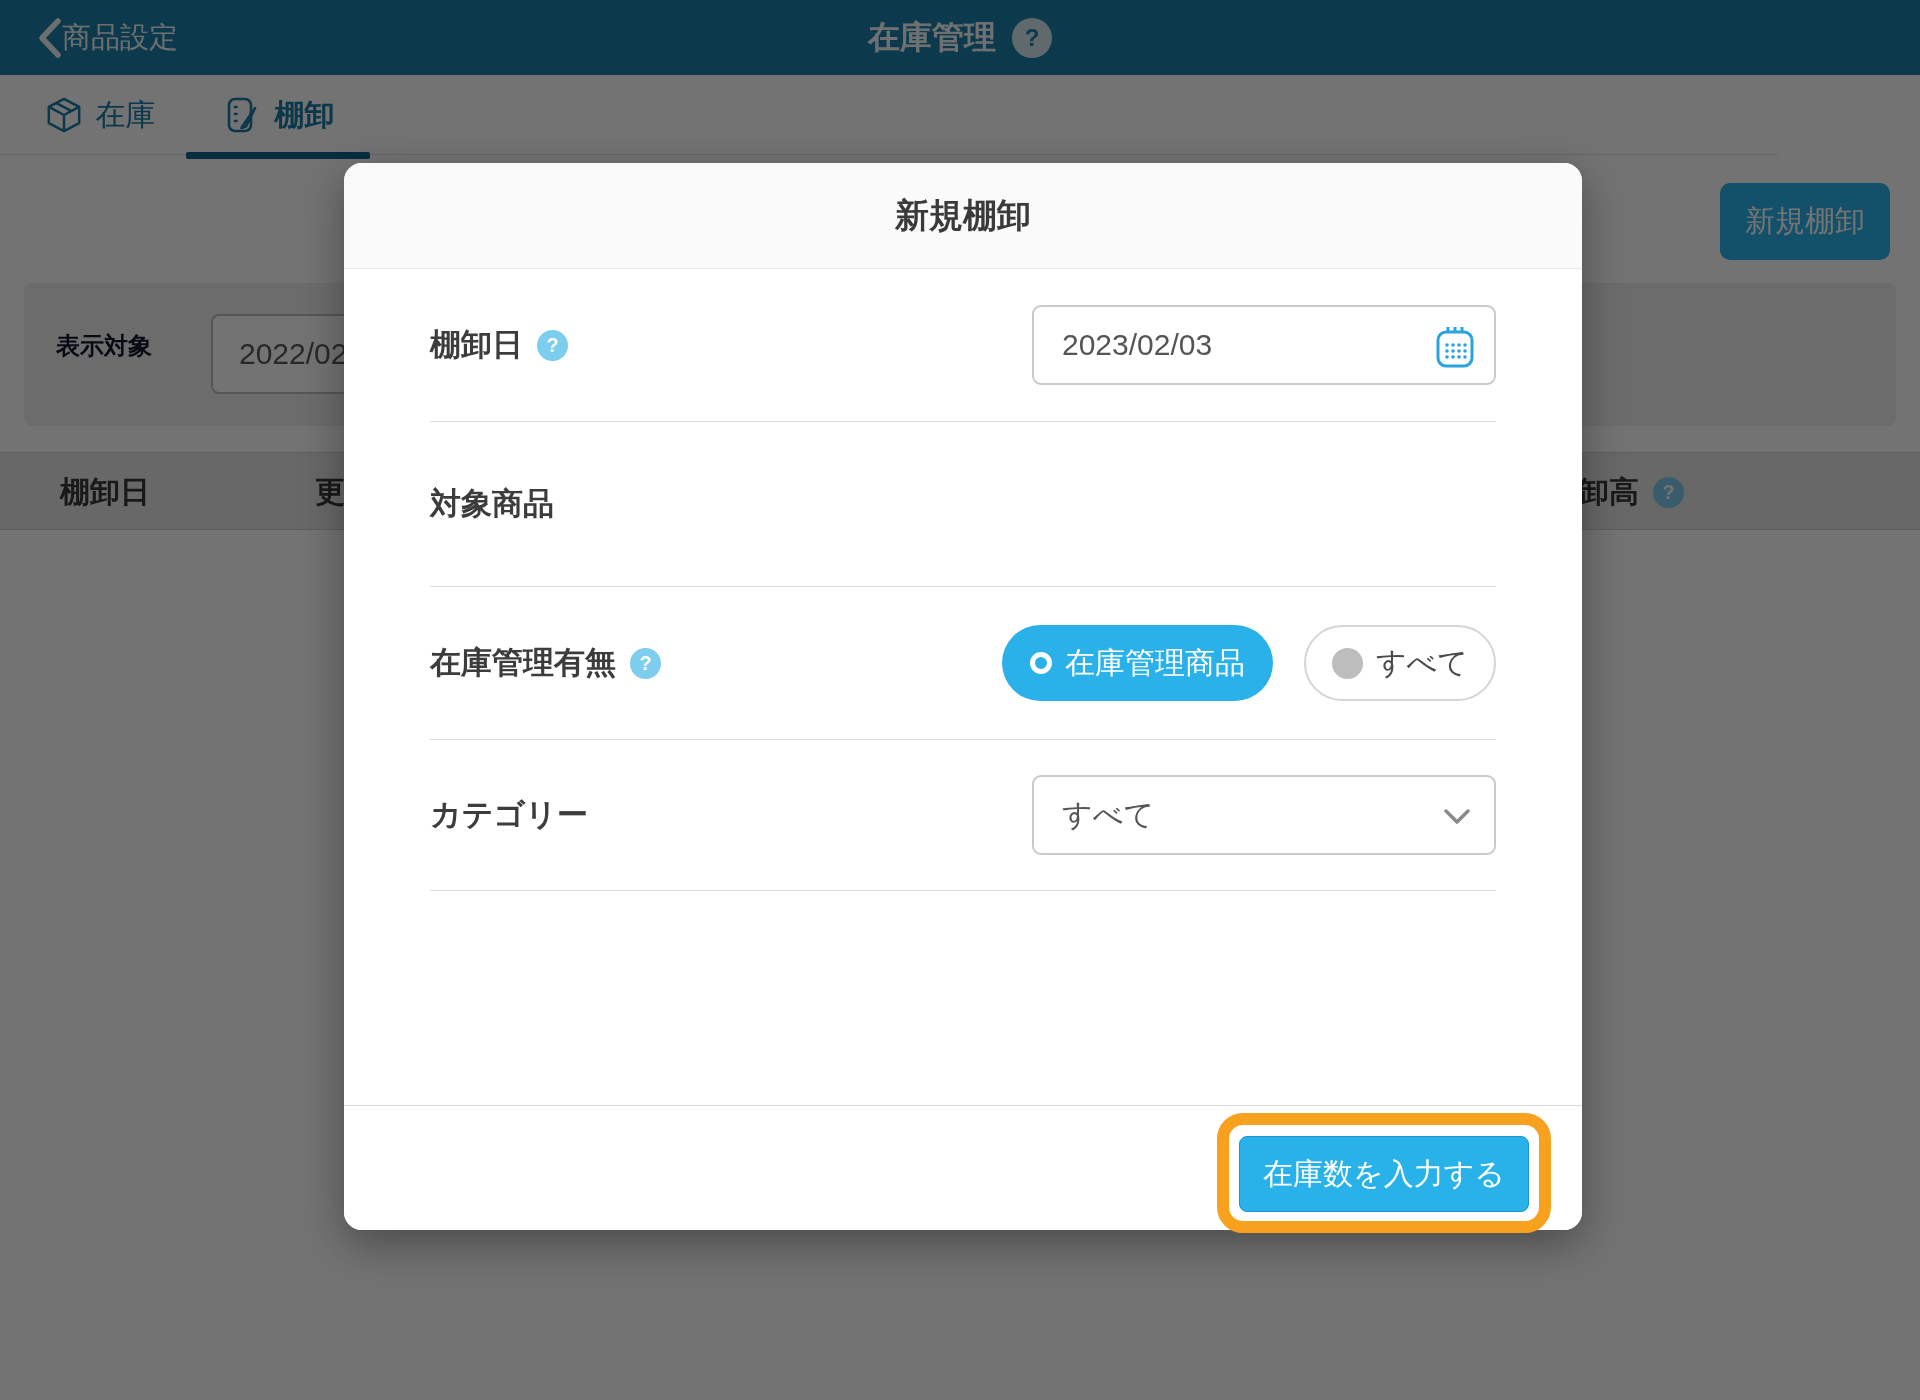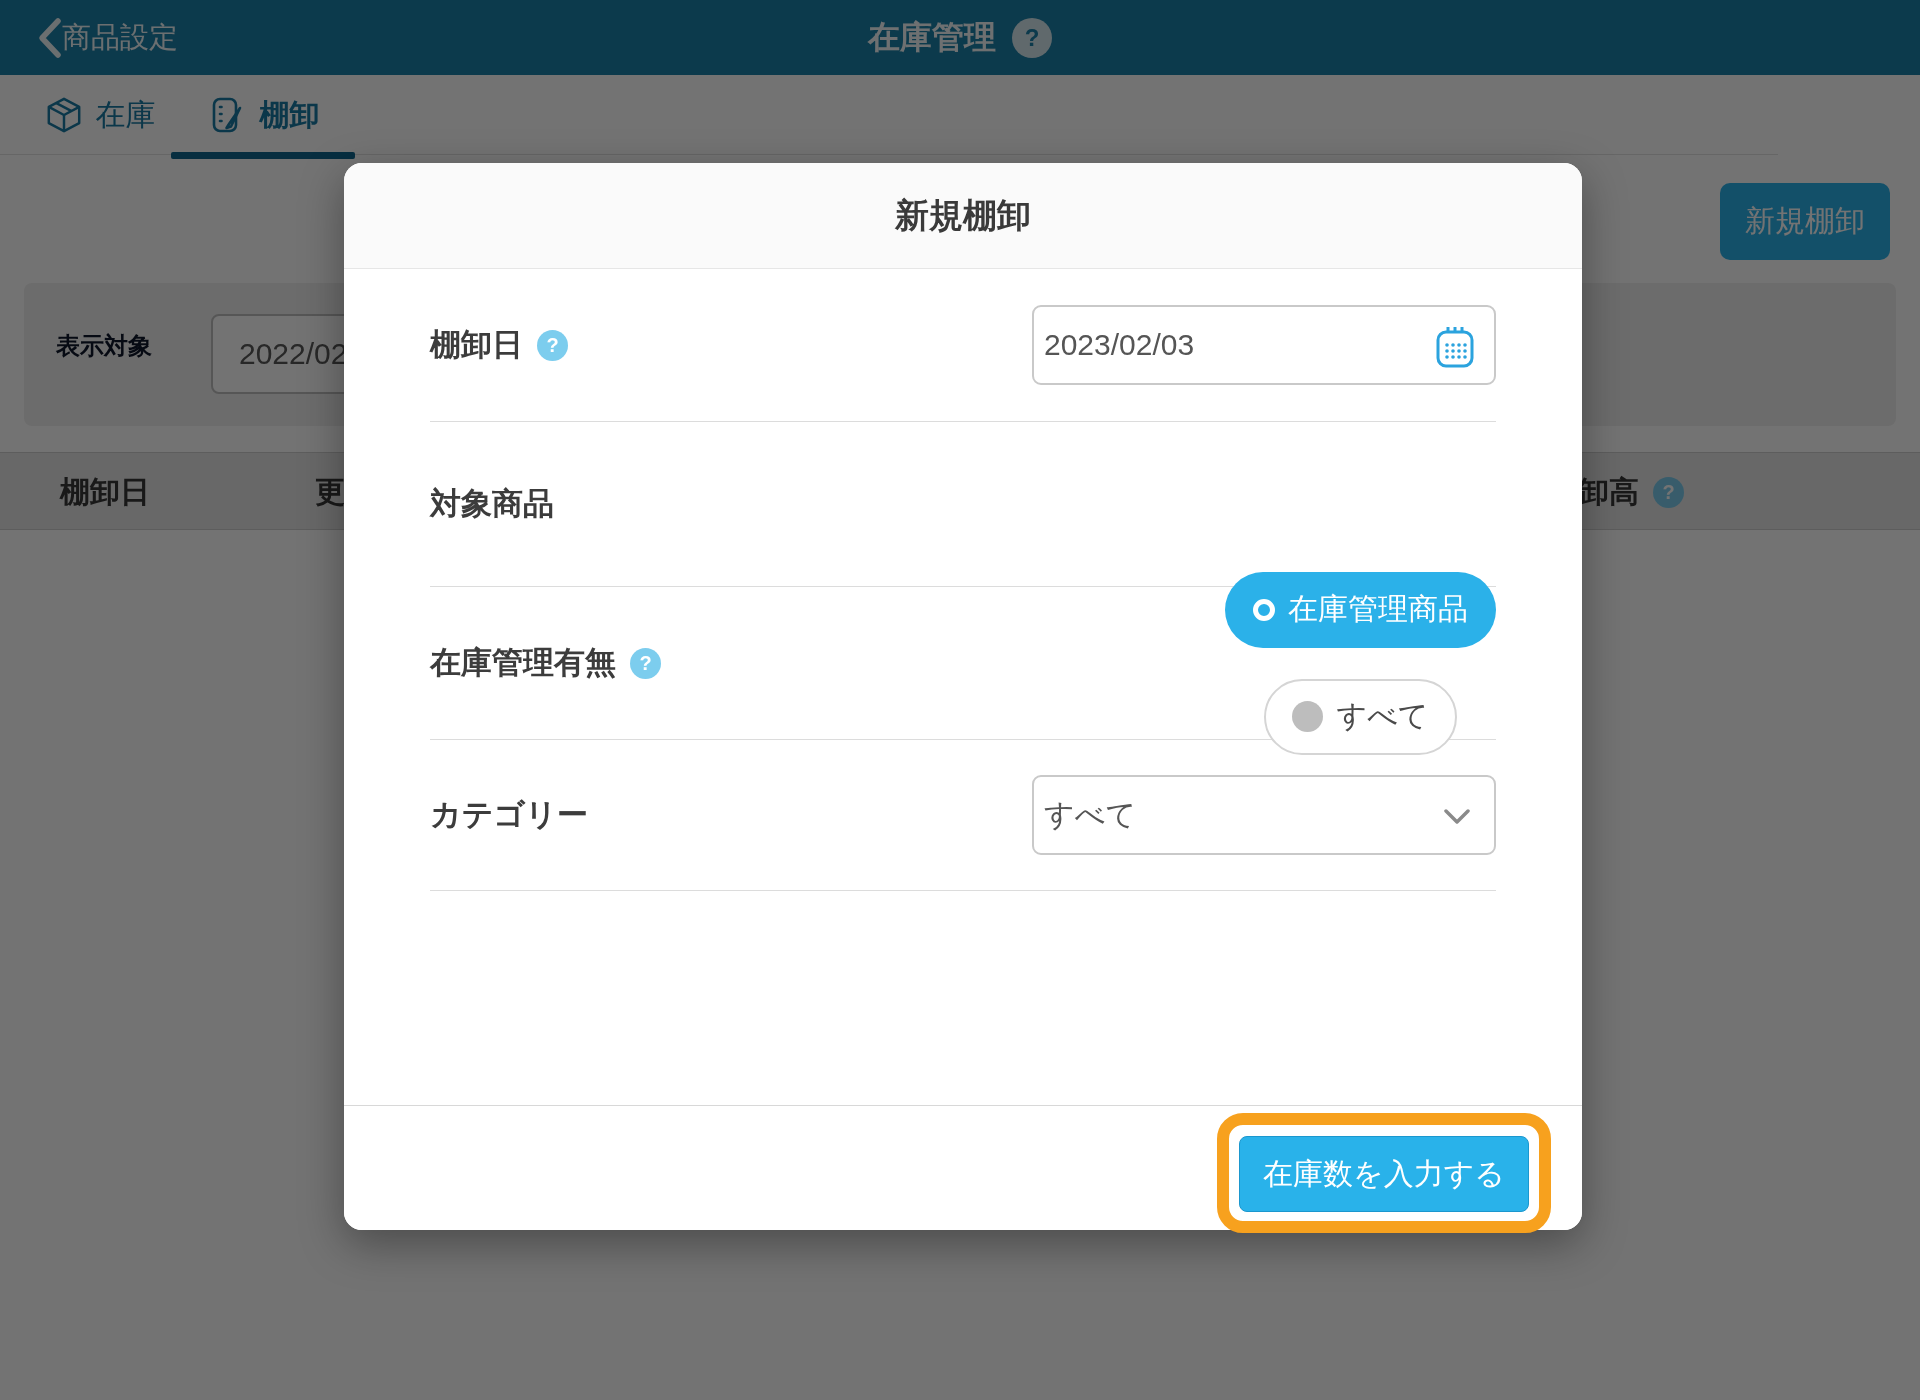--- a/index.html
+++ b/index.html
@@ -17,21 +17,21 @@
   .help-dot{display:inline-flex;align-items:center;justify-content:center;border-radius:50%;}
   .help-header{width:40px;height:40px;background:rgba(255,255,255,.82);color:#1C81A8;
           font-size:24px;font-weight:bold;}
   .help-blue{width:31px;height:31px;background:#7CCDEE;color:#fff;font-size:20px;font-weight:bold;}
 
   
   .tabbar{position:absolute;left:0;top:75px;width:1778px;height:80px;background:#fff;
           border-bottom:1px solid #E2E2E2;}
   .tab{position:absolute;top:0;height:80px;display:flex;align-items:center;justify-content:center;gap:13px;}
   .tab-inventory{left:30px;width:140px;}
-  .tab-stocktake{left:171px;width:184px;align-items:center;}
+  .tab-stocktake{left:186px;width:184px;align-items:center;}
   .tab-label{color:#1A7BA4;font-size:30px;}
   .tab-stocktake .tab-label{font-weight:bold;}
   .tab-underline{position:absolute;left:0;bottom:-4px;width:100%;height:7px;background:#10678F;border-radius:2px;}
 
   
   .filter-panel{position:absolute;left:24px;top:283px;width:1872px;height:143px;background:#EFEFEF;
           border-radius:8px;}
   .filter-label{position:absolute;left:56px;top:330px;font-size:24px;font-weight:bold;color:#0f172a;}
   .filter-input{position:absolute;left:211px;top:314px;width:290px;height:80px;background:#fff;
           border:2px solid #BFBFBF;border-radius:8px;display:flex;align-items:center;padding-left:26px;
@@ -60,25 +60,25 @@
   .m-title{font-size:34px;font-weight:bold;color:#3A3A3A;}
   .m-body{padding:0 86px;}
   .form-row{display:flex;align-items:center;justify-content:space-between;border-bottom:1px solid #DCDCDC;}
   .row-date{height:153px;}
   .row-staff{height:156px;}
   .row-section{height:165px;}
   .row-managed{height:153px;}
   .row-category{height:151px;}
   .row-label{display:flex;align-items:center;gap:14px;font-size:31px;font-weight:bold;color:#3C3C3C;}
   .control{position:relative;width:464px;height:80px;background:#fff;border:2px solid #C9C9C9;
-          border-radius:9px;display:flex;align-items:center;padding:0 10px;font-size:30px;color:#555;margin-left:16px;}
+          border-radius:9px;display:flex;align-items:center;padding:0 28px;font-size:30px;color:#555;margin-left:16px;}
   .control .cal{position:absolute;right:16px;top:17px;}
   .control .chev{position:absolute;right:24px;top:32px;}
 
-  .pill-group{display:flex;align-items:center;gap:31px;flex-direction:column;}
+  .pill-group{display:flex;align-items:flex-start;gap:31px;}
   .pill{display:flex;align-items:center;gap:13px;height:76px;border-radius:999px;font-size:30px;
           padding:0 26px;border:2px solid transparent;}
   .pill-active{background:#2BB1E9;color:#fff;}
   .pill-inactive{background:#fff;border-color:#D5D5D5;color:#4A4A4A;}
   .radio-ring{width:22px;height:22px;border:5px solid #fff;border-radius:50%;}
   .gray-dot{width:31px;height:31px;background:#BDBDBD;border-radius:50%;}
 
   .m-footer{position:absolute;left:0;bottom:0;width:100%;height:125px;border-top:1px solid #D8D8D8;
           border-radius:0 0 18px 18px;background:#fff;}
   .btn-submit{position:absolute;right:53px;top:30px;width:290px;height:76px;background:#29B2EA;

